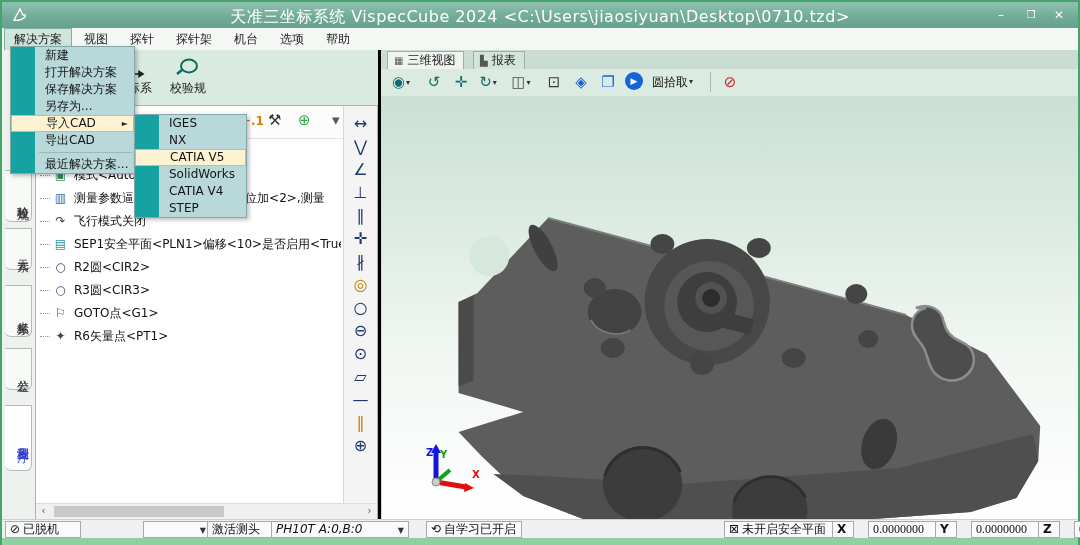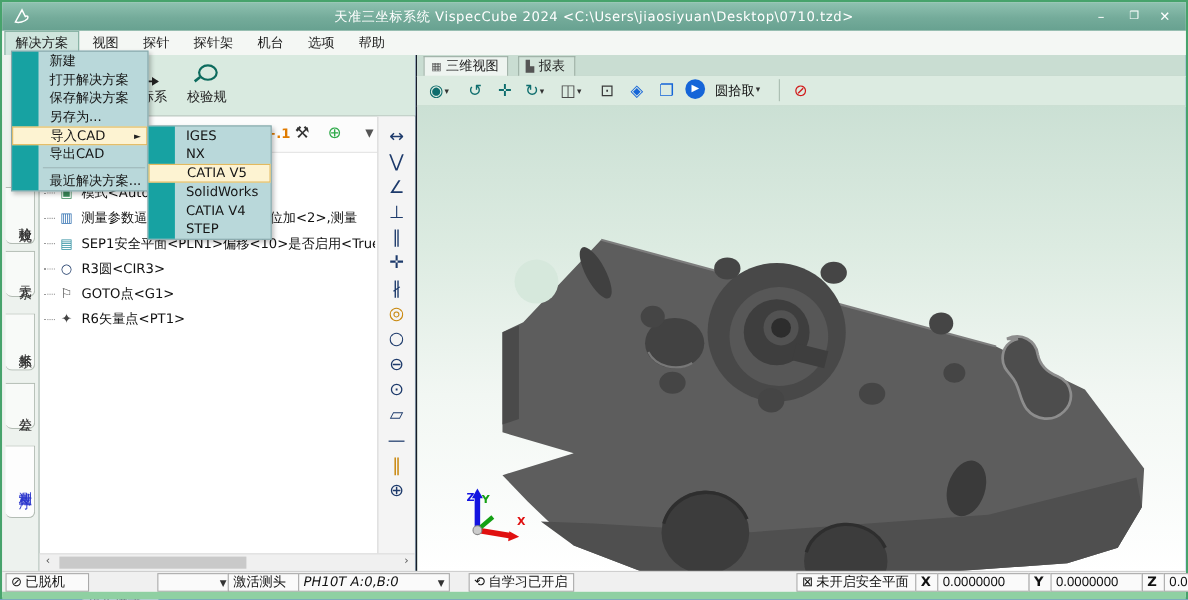--- a/index.html
+++ b/index.html
@@ -1,20 +1,20 @@
 <!DOCTYPE html>
 <html><head>
 <meta charset="utf-8">
 <style>
   html,body{margin:0;padding:0;}
   body{width:1080px;height:545px;position:relative;font-family:"DejaVu Sans","Liberation Sans",sans-serif;font-size:12px;overflow:hidden;background:#e9efe9;}
   #frame{position:absolute;inset:0;border:2px solid #47a36c;box-sizing:border-box;}
   
   #titlebar{position:absolute;left:2px;top:2px;right:2px;height:26px;background:linear-gradient(180deg,#8fc2b1 0%,#74ab9a 55%,#67a190 100%);color:#fff;}
-  #title-text{position:absolute;left:0;right:0;top:5px;text-align:center;font-size:12px;letter-spacing:.5px;}
+  #title-text{position:absolute;left:0;right:0;top:5px;text-align:center;font-size:16px;letter-spacing:.5px;}
   .winbtn{position:absolute;top:4px;width:26px;height:18px;text-align:center;color:#fff;font-size:12px;line-height:18px;cursor:default;}
   #applogo{position:absolute;left:8px;top:4px;width:20px;height:18px;}
   
   #menubar{position:absolute;left:2px;top:28px;right:2px;height:22px;background:#f4f7f4;border-bottom:1px solid #dde3dd;}
   .menu-item{display:inline-block;padding:3px 10px;margin-left:2px;color:#1c1c1c;}
   .menu-item.active{background:#cfe5dd;border:1px solid #82b0a0;padding:2px 9px;}
   
   #left-strip{position:absolute;left:2px;top:50px;width:33px;bottom:25px;background:#edf2ee;border-right:1px solid #c9d2ca;}
   .vtab{position:absolute;left:3px;width:26px;background:#f8faf8;border:1px solid #b3bcb4;border-left:none;border-radius:0 0 6px 6px;writing-mode:vertical-rl;text-orientation:upright;text-align:center;color:#333;font-size:12px;letter-spacing:1px;}
   .vtab.active{color:#2a35cc;background:#fdfdfd;}
@@ -33,21 +33,21 @@
   .tree-label{padding:1px 2px;}
   .tree-row.selected .tree-label{background:#4da0f2;border:1px dashed #1c4f8f;color:#071f42;}
   
   #tol-strip{position:absolute;top:0;right:0;width:33px;bottom:15px;background:#f4f4f4;border-left:1px solid #d7d7d7;}
   .tol-icon{position:absolute;left:0;width:33px;text-align:center;font-size:16px;line-height:20px;}
   
   #tree-hscroll{position:absolute;left:0;right:0;bottom:0;height:15px;background:#f0f0f0;border-top:1px solid #dcdcdc;}
   .sb-arrow{position:absolute;top:0;width:15px;height:15px;text-align:center;line-height:14px;color:#555;font-size:10px;}
   #sb-thumb{position:absolute;left:18px;top:2px;width:170px;height:11px;background:#c9c9c9;}
   
-  #right-panel{position:absolute;left:378px;top:50px;right:2px;bottom:25px;border-left:1px solid #000000;background:#1d4ed8;}
+  #right-panel{position:absolute;left:378px;top:50px;right:2px;bottom:25px;border-left:3px solid #000000;background:#a3a3a3;}
   #view-tabs{position:absolute;left:0;right:0;top:0;height:19px;background:#c9ddd2;border-bottom:1px solid #aebfb4;}
   .vtab2{position:absolute;top:1px;height:17px;line-height:17px;padding:0 8px 0 6px;border:1px solid #9cafa4;border-bottom:none;background:#d3e4da;color:#222;}
   .vtab2.active{background:#eef4f0;}
   .vtab2 .ticon{display:inline-block;margin-right:4px;color:#555;font-size:10px;}
   #view-toolbar{position:absolute;left:0;right:0;top:19px;height:27px;background:#dcebe1;border-bottom:1px solid #b6cabe;}
   .vt-item{position:absolute;top:3px;height:20px;line-height:20px;text-align:center;font-size:15px;}
   .vt-caret{font-size:8px;color:#333;vertical-align:2px;margin-left:1px;}
   .vt-sep{position:absolute;top:3px;width:1px;height:20px;background:#a8bcb0;}
   .vt-play{width:18px;height:18px;border-radius:50%;background:#1565d8;color:#fff;font-size:9px;line-height:18px;}
   #pick-box{position:absolute;top:3px;height:20px;line-height:20px;font-size:12px;color:#111;}
@@ -61,21 +61,21 @@
   .dropdown .gutter{position:absolute;left:0;top:0;bottom:0;width:24px;background:#17a2a2;}
   .dd-row{position:relative;height:17px;line-height:17px;padding-left:34px;color:#151515;white-space:nowrap;}
   .dd-row.hl{background:#fdf3d2;border:1px solid #e2b95e;height:15px;line-height:15px;box-sizing:content-box;}
   .dd-arrow{position:absolute;right:5px;top:0;font-size:8px;color:#222;}
   .dd-sep{height:1px;background:#9fb6b8;margin:3px 2px 3px 28px;}
   
   #statusbar{position:absolute;left:2px;right:2px;bottom:7px;height:18px;background:#f0f0f0;border-top:1px solid #cfcfcf;font-size:12px;}
   .sb-seg{position:absolute;top:1px;height:15px;line-height:15px;background:#fafafa;border:1px solid #a9a9a9;padding:0 4px;color:#111;white-space:nowrap;}
   .sb-caret{font-size:8px;color:#333;float:right;margin-top:1px;margin-left:6px;}
   .sb-ico{margin-right:3px;}
-  .coordv{font-family:Liberation Sans, sans-serif;}
+  .coordv{font-family:Liberation Serif, serif;margin-left:16px;}
   #bottom-strip{position:absolute;left:2px;right:2px;bottom:0;height:7px;background:#8fd0a2;}
 </style>
 </head>
 <body>
 
 <div id="frame"></div>
 
 <div id="titlebar">
   <svg id="applogo" viewBox="0 0 20 18">
     <path d="M4 14 L10 3 L13 9 C15 8 16 9 15 11 C12 14 7 15 4 14 Z" fill="none" stroke="#ffffff" stroke-width="1.4"></path>
@@ -125,21 +125,23 @@
 <div id="tree-panel">
   <div id="tree-toolbar">
       <span class="tt-icon" style="left: 205px; color: rgb(224, 123, 0); font-weight: bold; font-size: 12px; top: 8px;">+.1</span>
       <span class="tt-icon" style="left: 232px; color: rgb(51, 51, 51);">⚒</span>
       <span class="tt-icon" style="left: 262px; color: rgb(47, 170, 74);">⊕</span>
       <span class="tt-icon" style="left: 296px; color: rgb(85, 85, 85);">▾</span>
     </div>
   <div id="tree-list">
       <div class="tree-row"><span class="stub"></span><span class="tree-ico" style="color: rgb(58, 138, 90);">▣</span><span class="tree-label">模式&lt;Auto&gt;</span></div>
       <div class="tree-row"><span class="stub"></span><span class="tree-ico" style="color: rgb(47, 111, 176);">▥</span><span class="tree-label">测量参数逼近&lt;2&gt;,回退&lt;2&gt;,定位加&lt;2&gt;,测量</span></div>
+      <div class="tree-row"><span class="stub"></span><span class="tree-ico" style="color: rgb(68, 68, 68);">↷</span><span class="tree-label">飞行模式关闭</span></div>
       <div class="tree-row"><span class="stub"></span><span class="tree-ico" style="color: rgb(47, 143, 160);">▤</span><span class="tree-label">SEP1安全平面&lt;PLN1&gt;偏移&lt;10&gt;是否启用&lt;True&gt;</span></div>
+      <div class="tree-row"><span class="stub"></span><span class="tree-ico" style="color: rgb(38, 66, 110);">○</span><span class="tree-label">R2圆&lt;CIR2&gt;</span></div>
       <div class="tree-row"><span class="stub"></span><span class="tree-ico" style="color: rgb(38, 66, 110);">○</span><span class="tree-label">R3圆&lt;CIR3&gt;</span></div>
       <div class="tree-row"><span class="stub"></span><span class="tree-ico" style="color: rgb(68, 68, 68);">⚐</span><span class="tree-label">GOTO点&lt;G1&gt;</span></div>
       <div class="tree-row"><span class="stub"></span><span class="tree-ico" style="color: rgb(68, 68, 68);">✦</span><span class="tree-label">R6矢量点&lt;PT1&gt;</span></div>
     </div>
   <div id="tol-strip">
       <div class="tol-icon" style="top: 8px; color: rgb(29, 58, 107);">↔</div>
       <div class="tol-icon" style="top: 31px; color: rgb(29, 58, 107);">⋁</div>
       <div class="tol-icon" style="top: 54px; color: rgb(29, 58, 107);">∠</div>
       <div class="tol-icon" style="top: 77px; color: rgb(29, 58, 107);">⊥</div>
       <div class="tol-icon" style="top: 100px; color: rgb(29, 58, 107);">∥</div>

